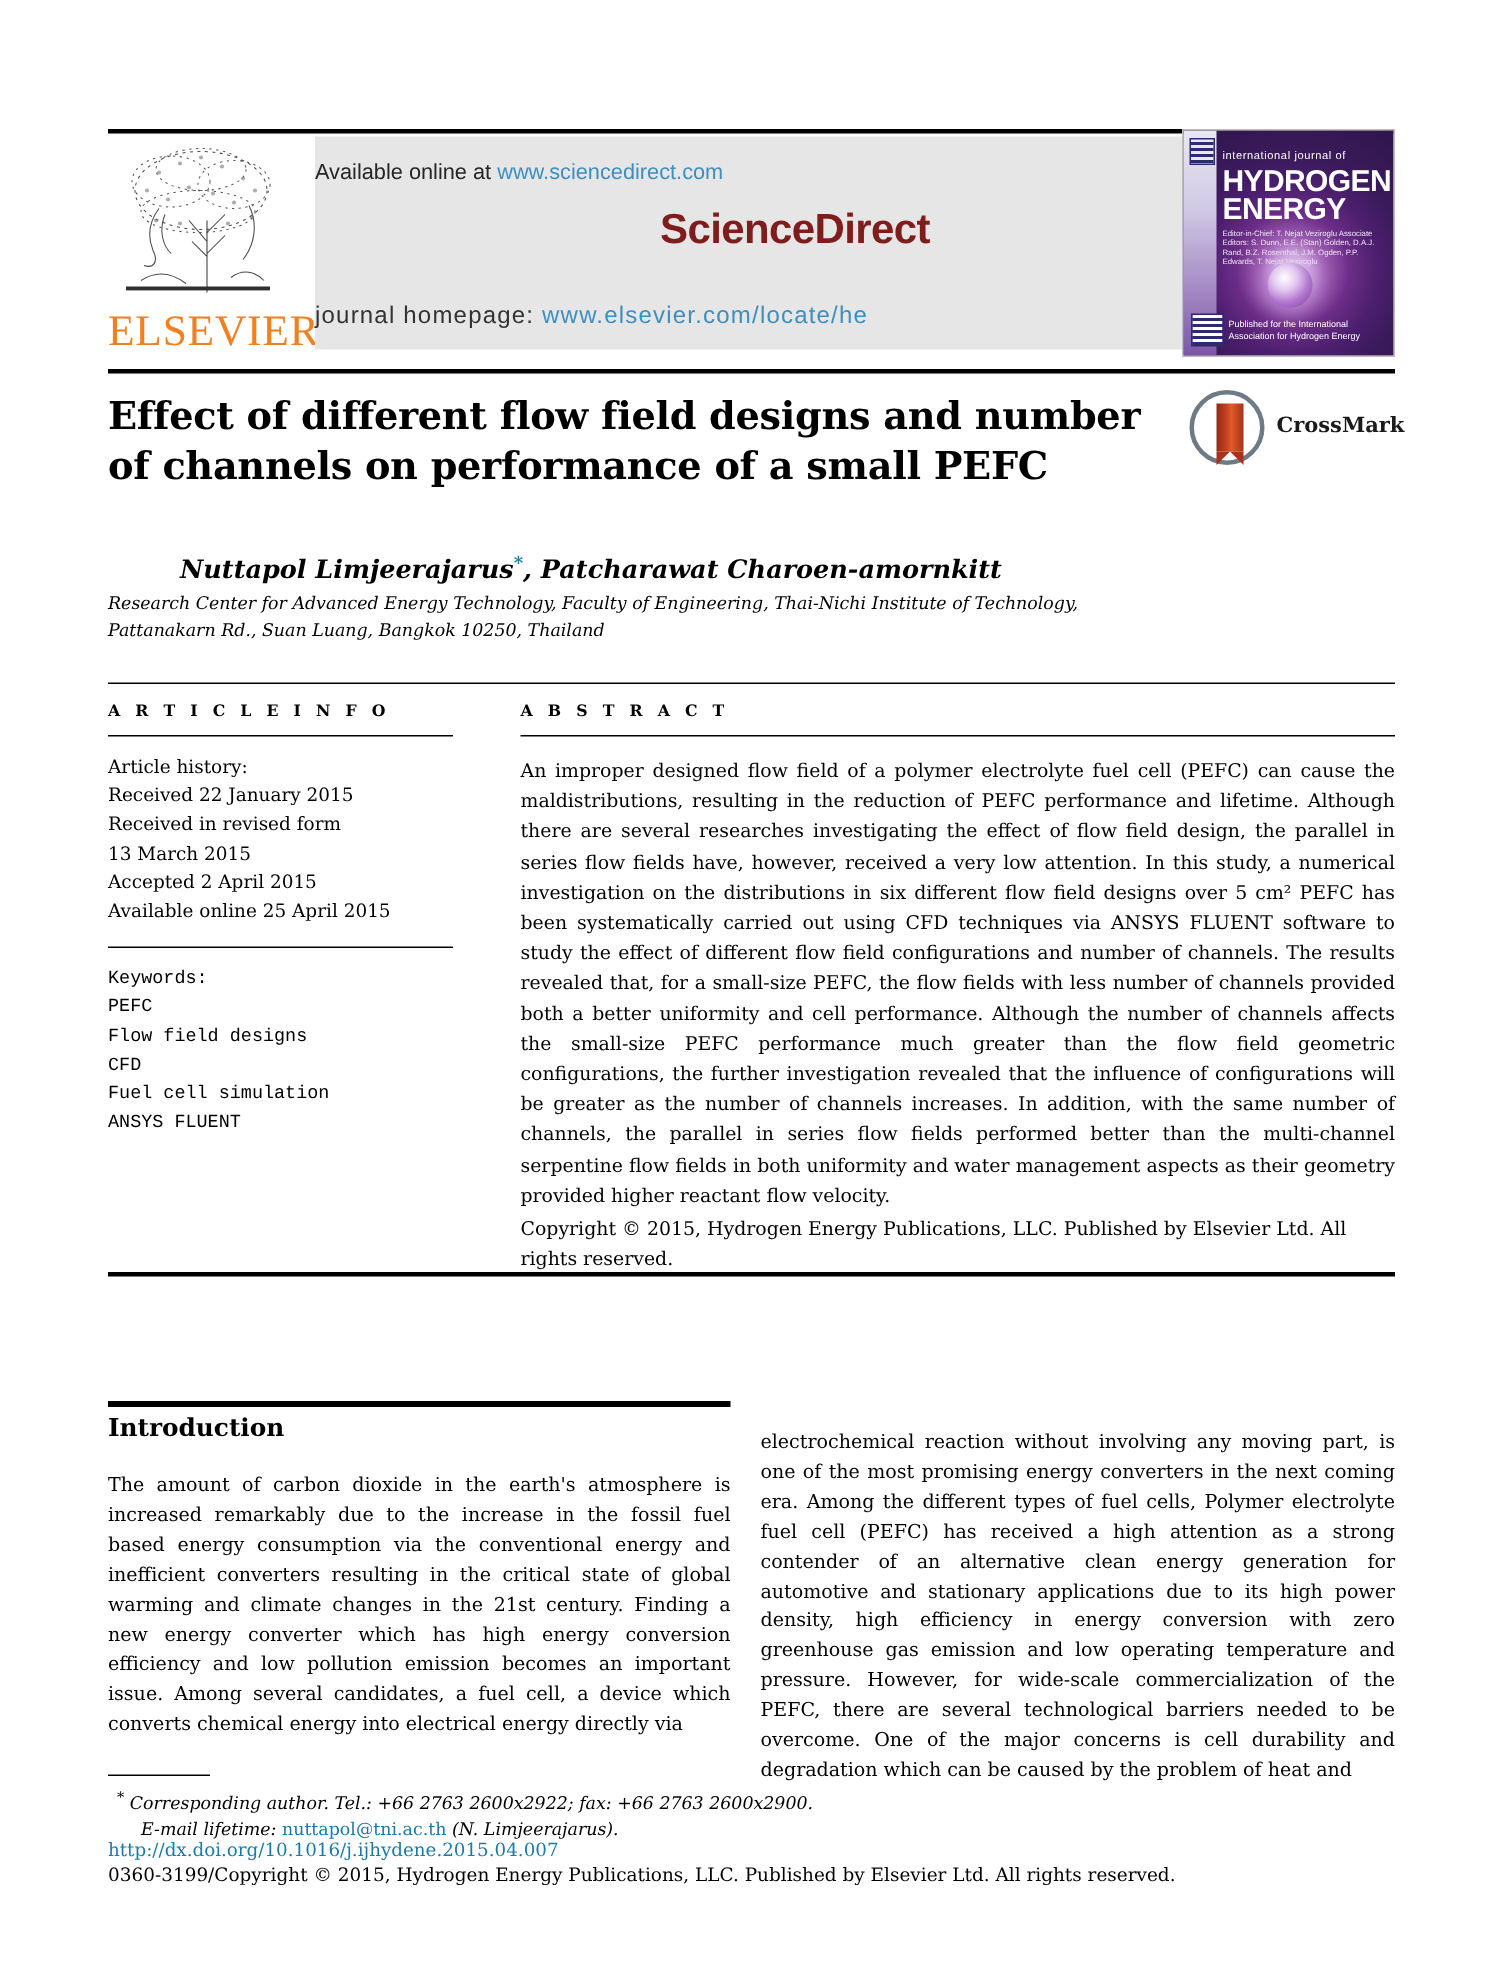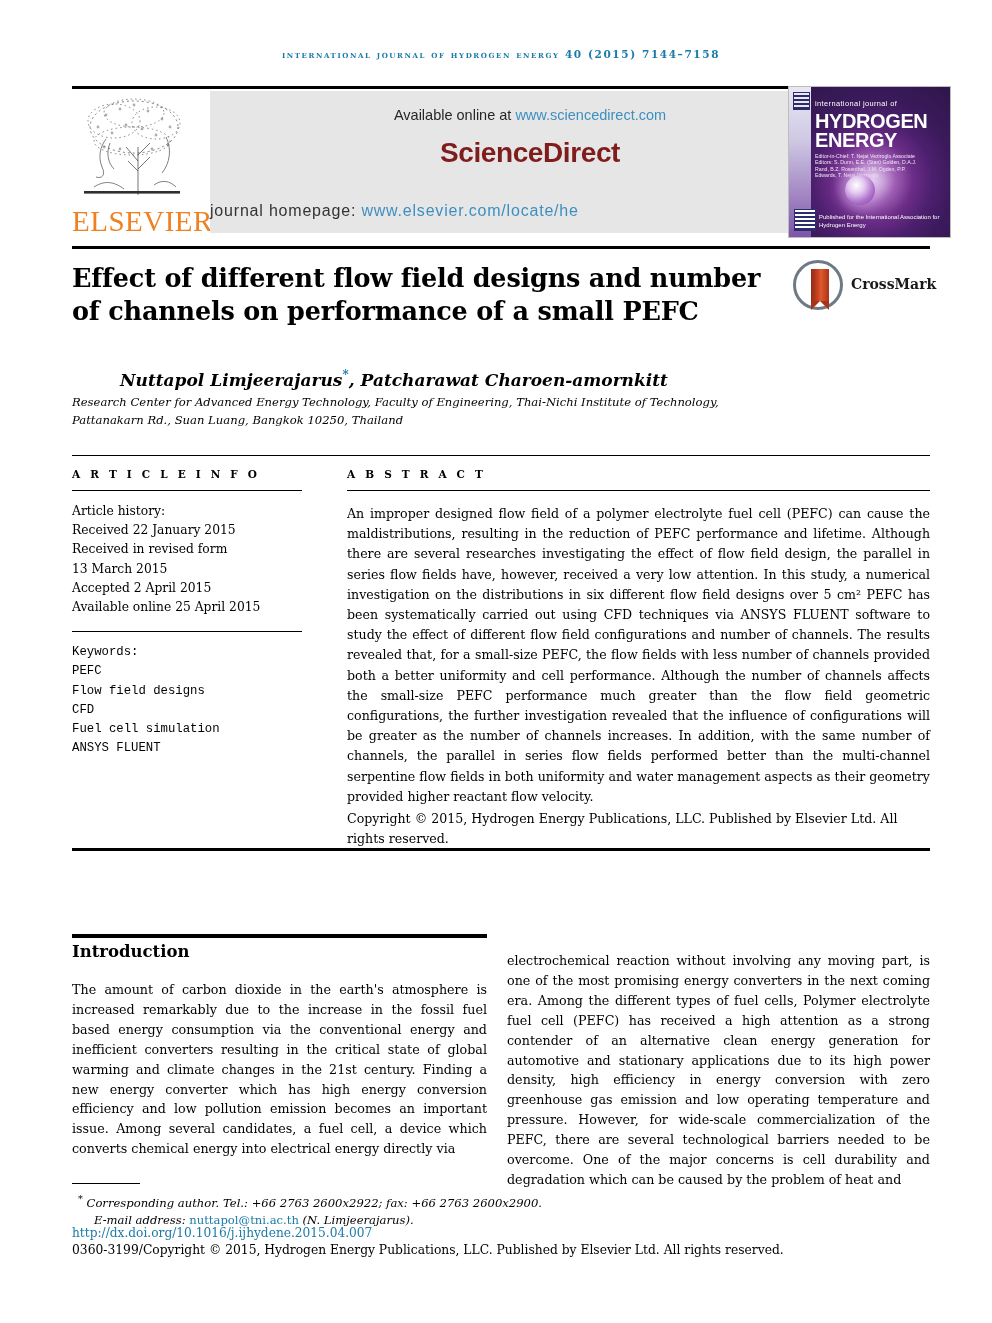--- a/index.html
+++ b/index.html
@@ -80,21 +80,20 @@
   .sd-panel {
     position: absolute;
     left: 138px; top: 5px;
     width: 640px; height: 142px;
     background: #e6e6e6;
   }
   .sd-available {
     position: absolute;
     left: 0; top: 16px;
     width: 640px;
-    text-align: center;
     font-family: "Liberation Sans", sans-serif;
     font-size: 14.5px;
     color: #262626;
   }
   .sd-available a { color: #3e8fc0; text-decoration: none; }
   .sd-logo {
     position: absolute;
     left: 0; top: 46px;
     width: 640px;
     text-align: center;
@@ -113,21 +112,21 @@
     font-size: 16px;
     letter-spacing: 0.8px;
     color: #333;
   }
   .sd-home a { color: #3e8fc0; text-decoration: none; }
 
   
   .cover {
     position: absolute;
     left: 716px; top: 0px;
-    width: 163px; height: 152px;
+    width: 142px; height: 152px;
     border: 1px solid #bdbdbd;
     box-sizing: border-box;
     background:
       radial-gradient(circle at 52% 62%, #e8d8ee 0%, #c79fd6 9%, #9f5fb4 18%, #6c2d88 32%, #4c1f6e 48%, #3b1a5c 64%, #2d1549 100%),
       linear-gradient(160deg, #d8d4ea 0%, #b9b3dc 25%, #8e6cb0 55%, #5a2b85 80%, #3a1a5e 100%);
     overflow: hidden;
   }
   .cover-left-strip {
     position: absolute;
     left: 0; top: 0;
@@ -412,21 +411,20 @@
   }
 
   
   .tree-svg { display:block; }
 </style>
 </head>
 <body>
 
 <div class="page">
 
-  <div class="running-head">International Journal of Hydrogen Energy 40 (2015) 7144–7158</div>
 
   <div class="masthead">
     <div class="rule-top"></div>
 
     <div class="elsevier-block">
       <div class="tree-box">
         <svg class="tree-svg" width="110" height="112" viewBox="0 0 110 112">
           <g stroke="#3b3b3b" stroke-width="0.7" fill="none">
             <path d="M62 104 L62 56 M62 70 L50 56 M62 64 L74 52 M62 80 L52 70 M62 78 L74 66"></path>
             <ellipse cx="58" cy="36" rx="44" ry="26" stroke="#4a4a4a" stroke-dasharray="2 3"></ellipse>
@@ -541,19 +539,19 @@
   <div class="intro-head">Introduction</div>
   <div class="body-col-left">The amount of carbon dioxide in the earth's atmosphere is increased remarkably due to the increase in the fossil fuel based energy consumption via the conventional energy and inefficient converters resulting in the critical state of global warming and climate changes in the 21st century. Finding a new energy converter which has high energy conversion efficiency and low pollution emission becomes an important issue. Among several candidates, a fuel cell, a device which converts chemical energy into electrical energy directly via</div>
   <div class="body-col-right">electrochemical reaction without involving any moving part, is one of the most promising energy converters in the next coming era. Among the different types of fuel cells, Polymer electrolyte fuel cell (PEFC) has received a high attention as a strong contender of an alternative clean energy generation for automotive and stationary applications due to its high power density, high efficiency in energy conversion with zero greenhouse gas emission and low operating temperature and pressure. However, for wide-scale commercialization of the PEFC, there are several technological barriers needed to be overcome. One of the major concerns is cell durability and degradation which can be caused by the problem of heat and</div>
 
   <div class="fn-rule"></div>
   <div class="fn-block">
     <div class="fn-line1">
       <sup>*</sup><span> Corresponding author. Tel.: +66 2763 2600x2922; fax: +66 2763 2600x2900.</span>
     </div>
     <div class="fn-line2">
-      <span>E-mail address: </span><a href="#">nuttapol@tni.ac.th</a><span> (N. Limjeerajarus).</span>
+      <span>E-mail lifetime: </span><a href="#">nuttapol@tni.ac.th</a><span> (N. Limjeerajarus).</span>
     </div>
   </div>
   <div class="doi-line">http://dx.doi.org/10.1016/j.ijhydene.2015.04.007</div>
   <div class="issn-line">0360-3199/Copyright © 2015, Hydrogen Energy Publications, LLC. Published by Elsevier Ltd. All rights reserved.</div>
 
 </div>
 
 </body></html>

